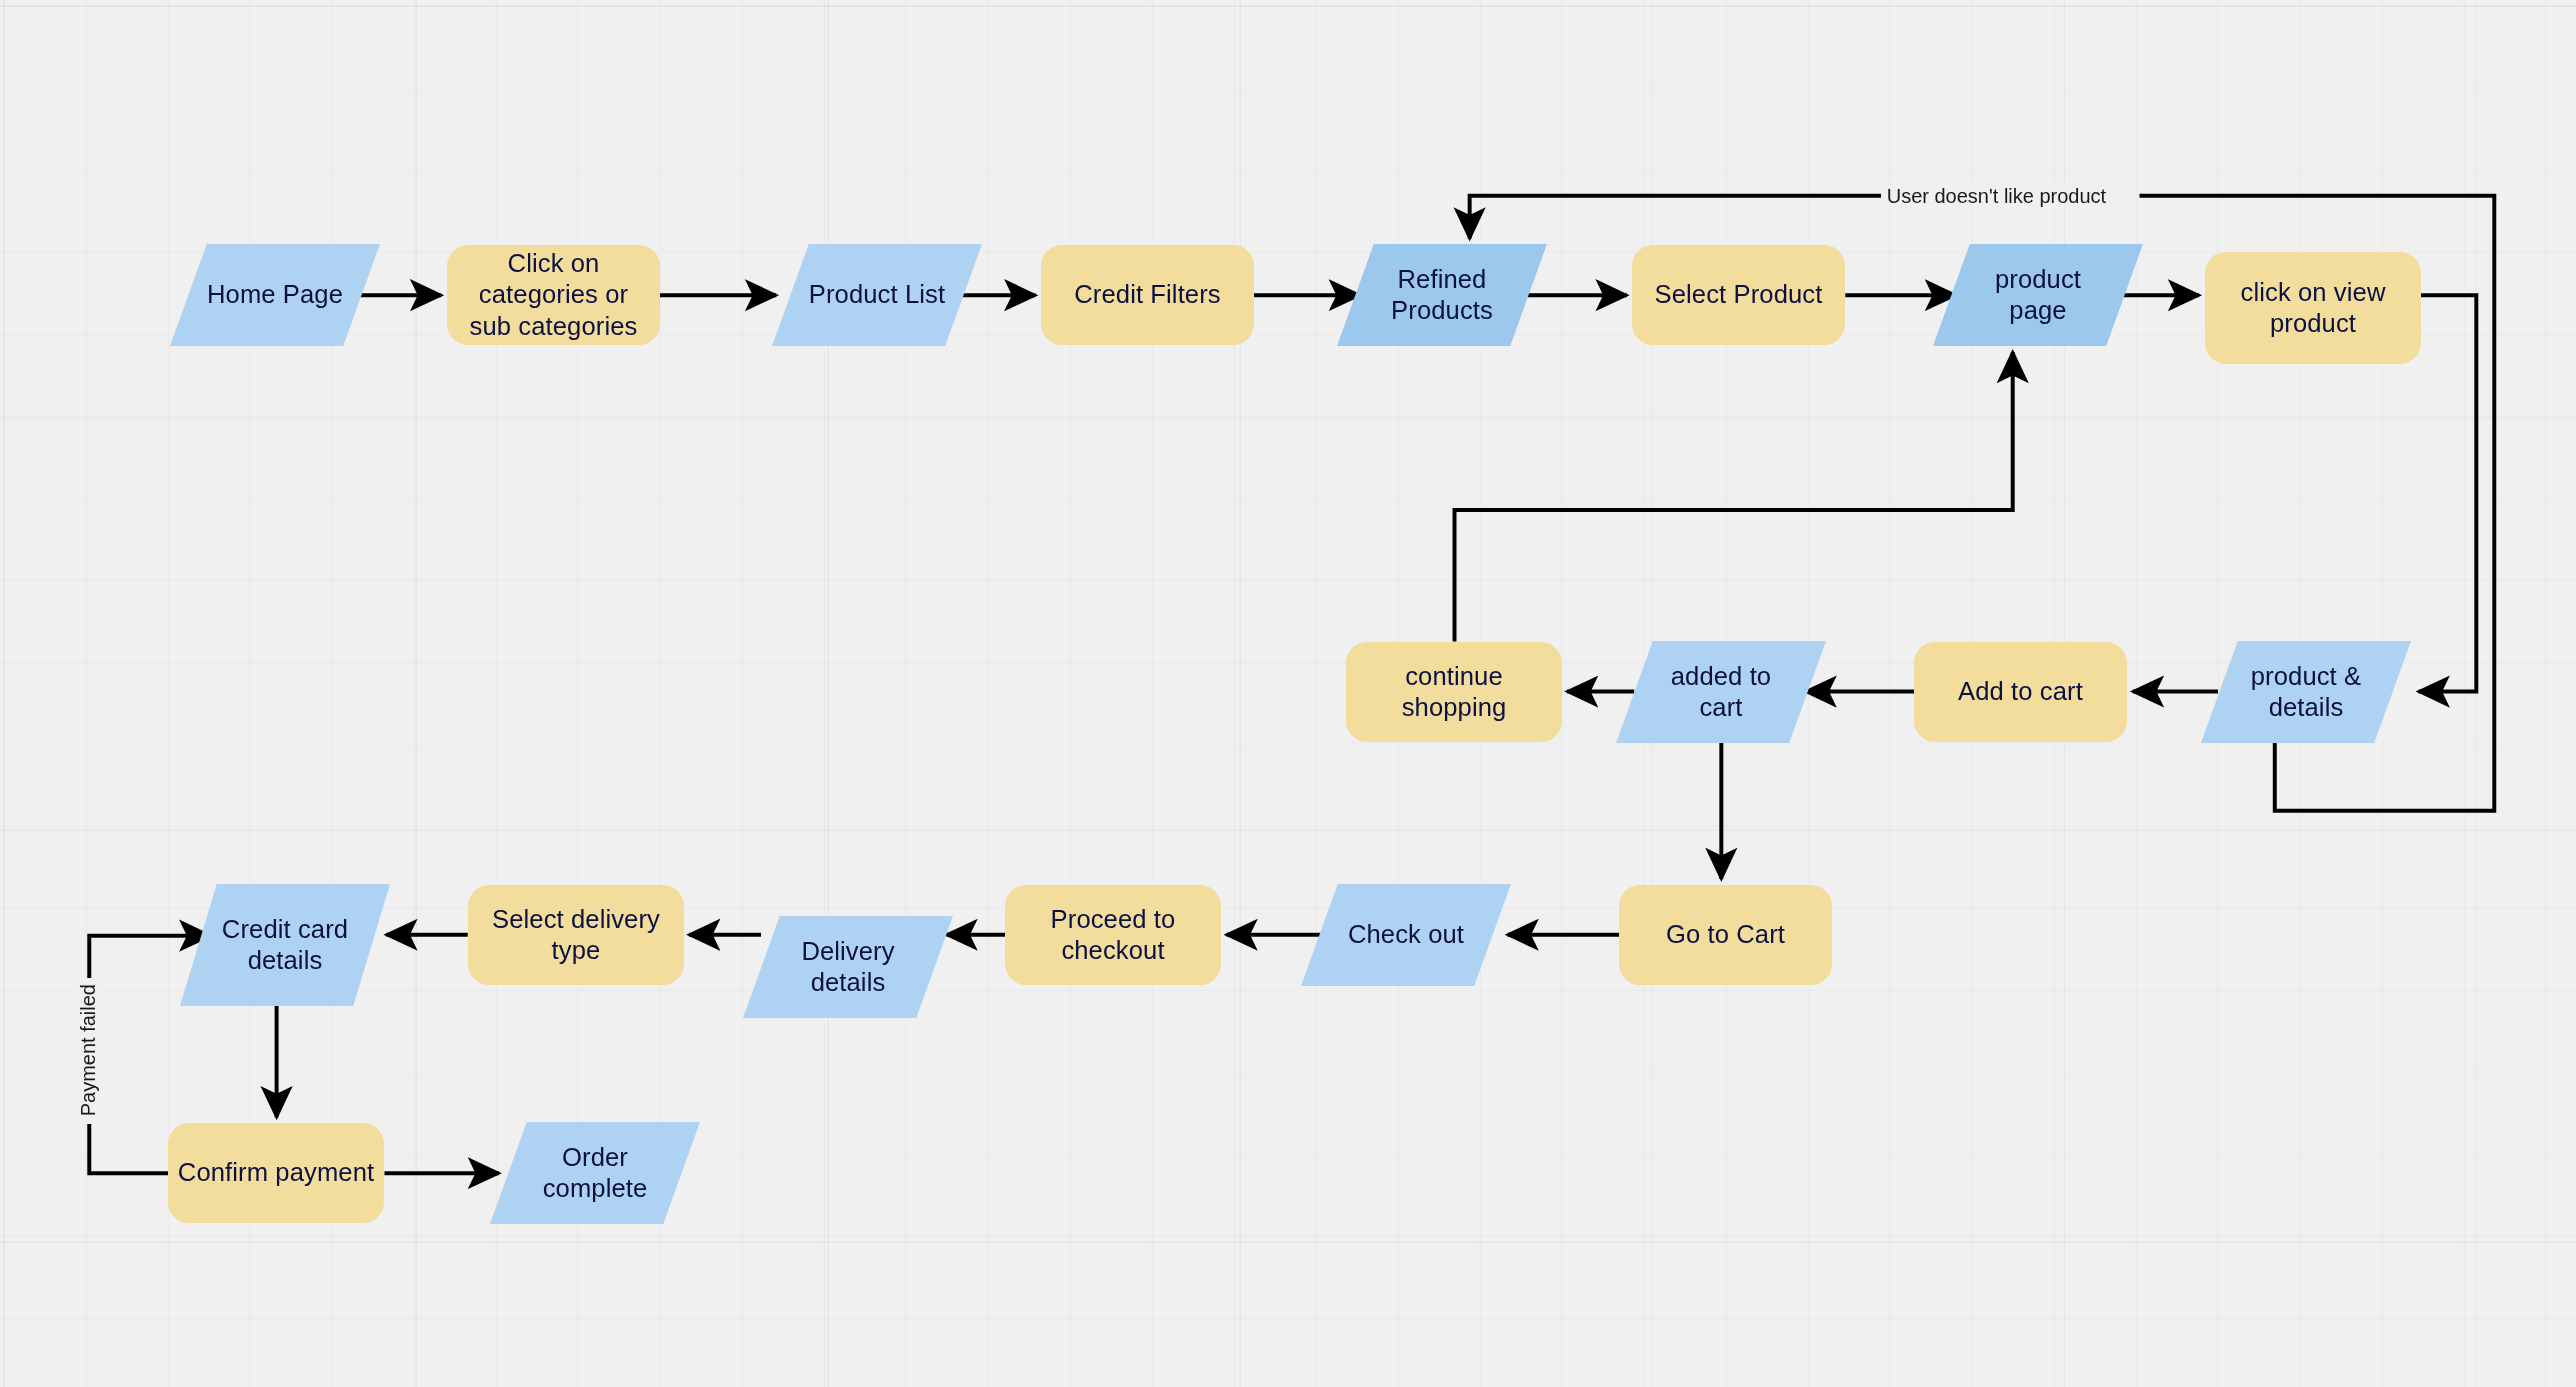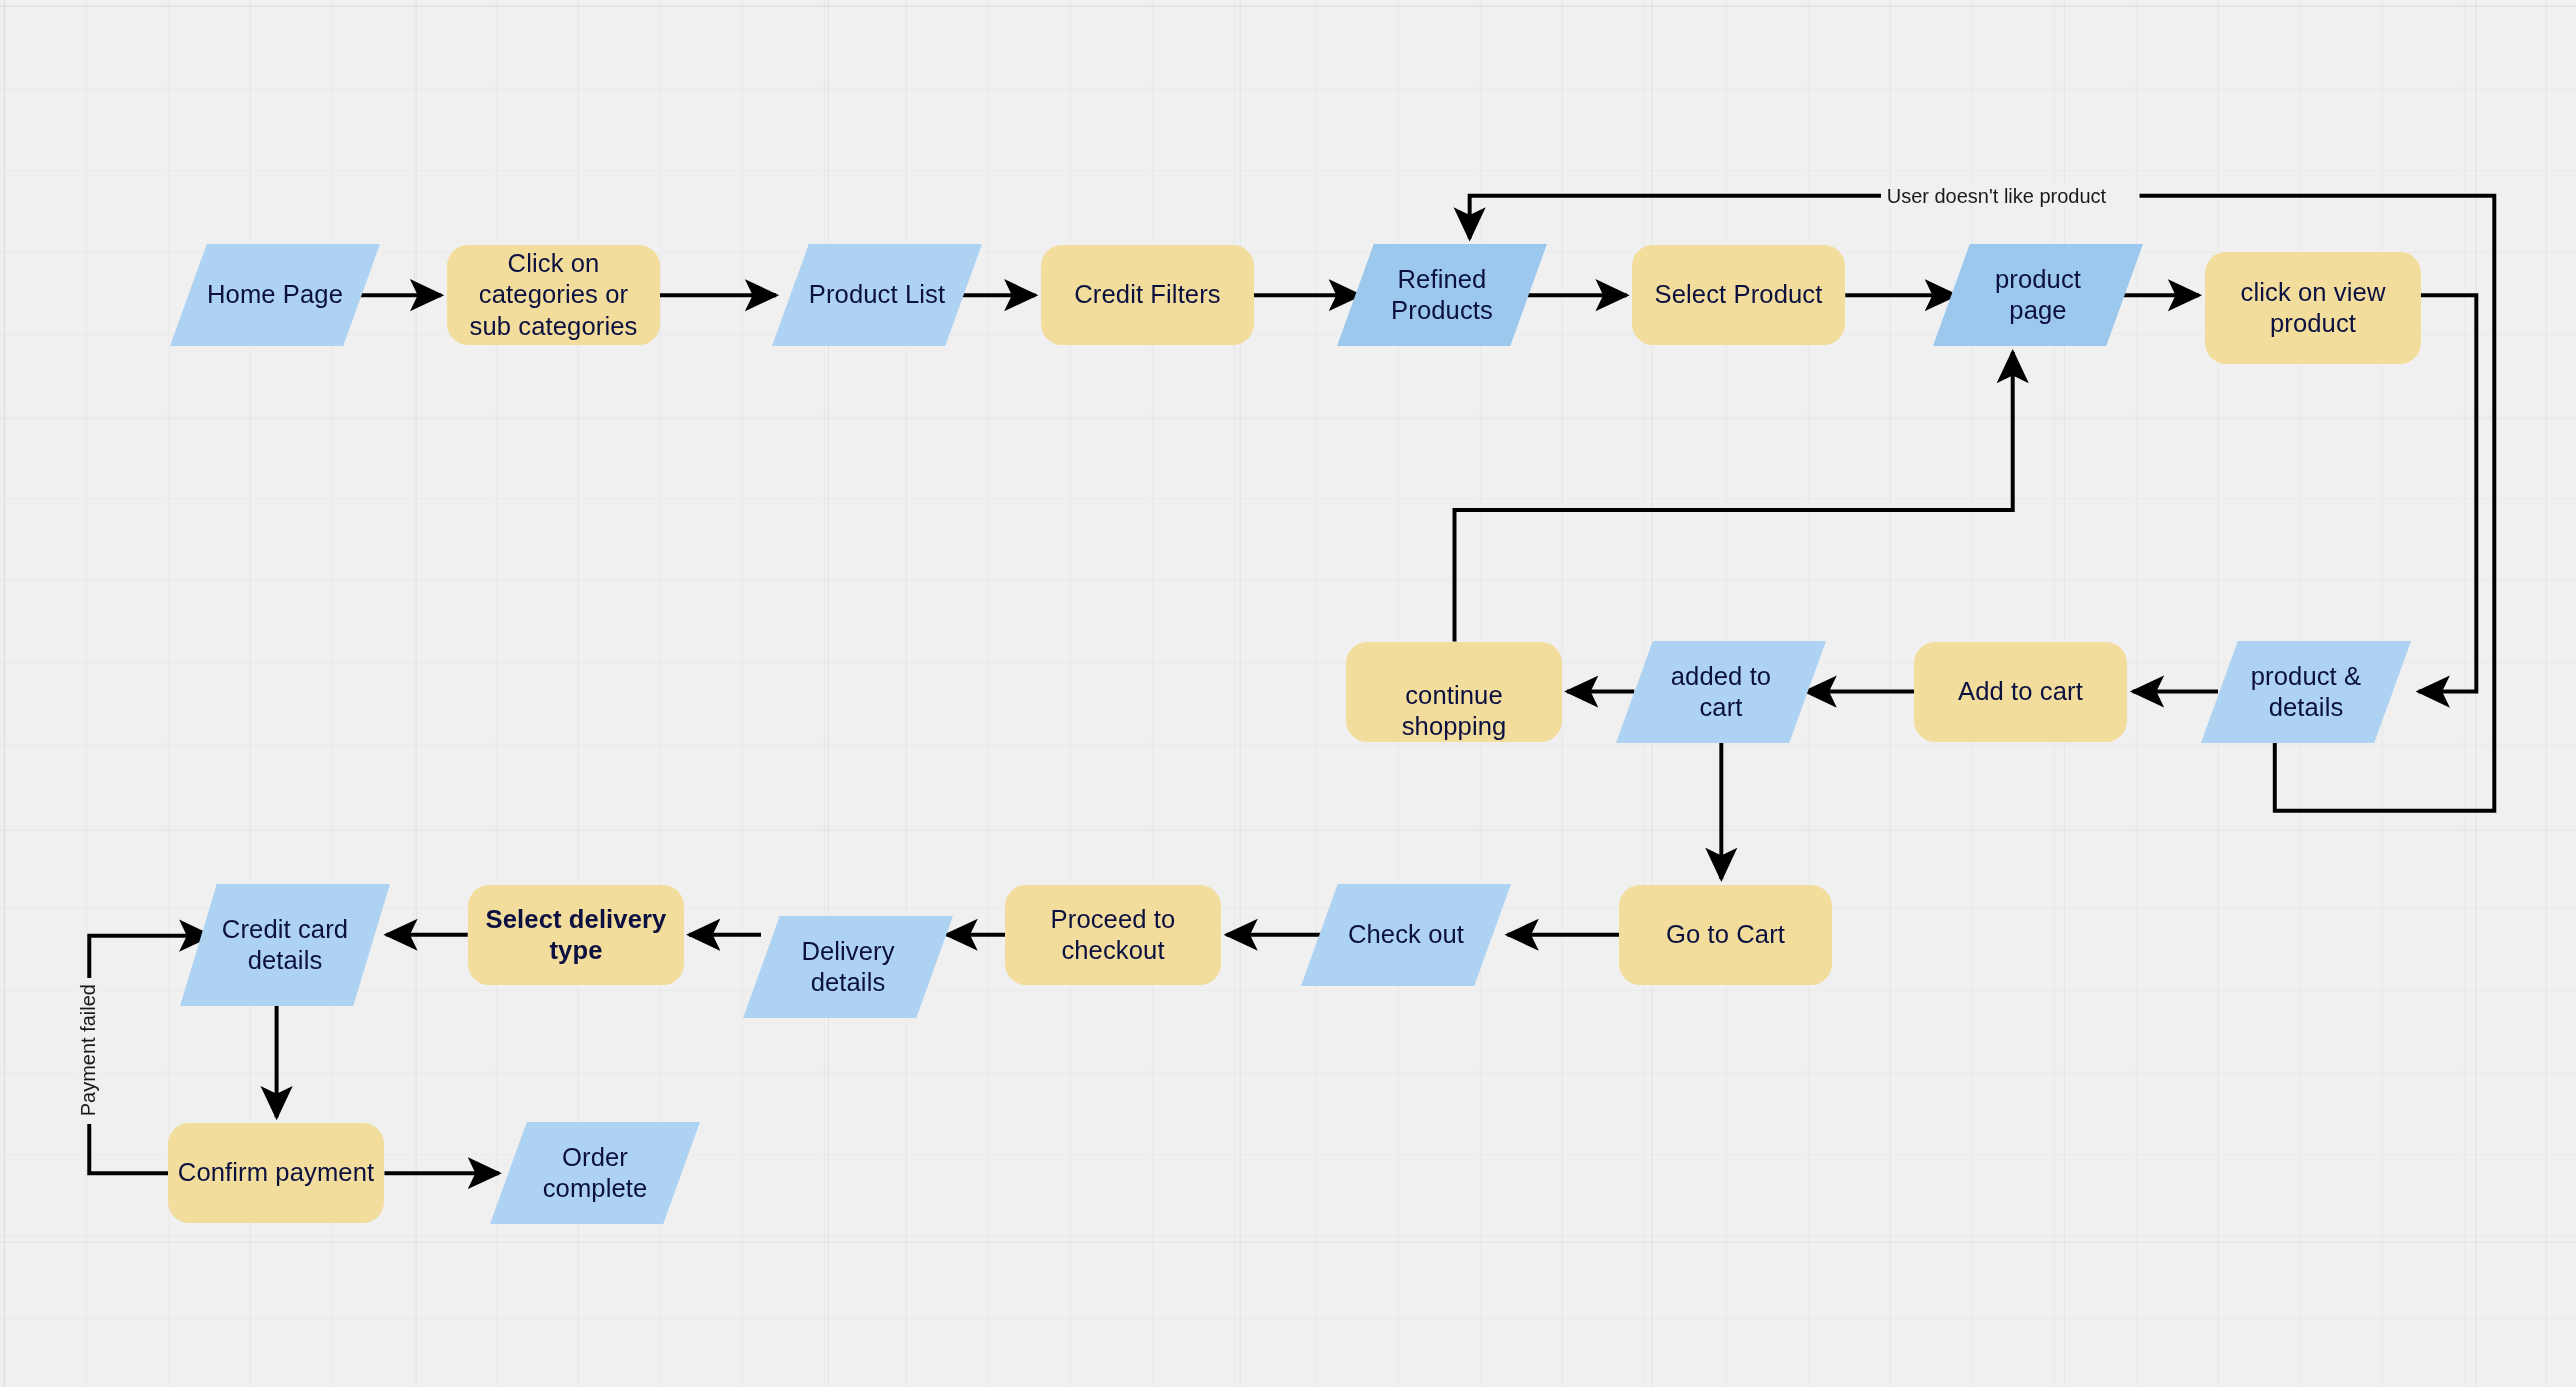--- a/index.html
+++ b/index.html
@@ -151,21 +151,21 @@
       <span class="label">Select Product</span>
     </div>
   <div class="node io shade-2" style="left:1933px; top:244px;  width:210px; height:102px;">
       <span class="label">product
 page</span>
     </div>
   <div class="node process" style="left:2205px; top:252px;  width:216px; height:112px;">
       <span class="label">click on view product</span>
     </div>
 
-  <div class="node process" style="left:1346px; top:642px;  width:216px; height:100px;align-items:flex-end;">
+  <div class="node process" style="left:1346px; top:642px;  width:216px; height:100px;">
       <span class="label">continue shopping</span>
     </div>
   <div class="node io" style="left:1616px; top:641px;  width:210px; height:102px;">
       <span class="label">added to
 cart</span>
     </div>
   <div class="node process" style="left:1914px; top:642px;  width:213px; height:100px;">
       <span class="label">Add to cart</span>
     </div>
   <div class="node io" style="left:2201px; top:641px;  width:210px; height:102px;">
@@ -179,21 +179,21 @@
   <div class="node io" style="left:1301px; top:884px;  width:210px; height:102px;">
       <span class="label">Check out</span>
     </div>
   <div class="node process" style="left:1005px; top:885px;  width:216px; height:100px;">
       <span class="label">Proceed to checkout</span>
     </div>
   <div class="node io" style="left:743px;  top:916px;  width:210px; height:102px;">
       <span class="label">Delivery
 details</span>
     </div>
-  <div class="node process" style="left:468px;  top:885px;  width:216px; height:100px;font-weight:bold;">
+  <div class="node process" style="left:468px;  top:885px;  width:216px; height:100px;">
       <span class="label">Select delivery type</span>
     </div>
   <div class="node io" style="left:180px;  top:884px;  width:210px; height:122px;">
       <span class="label">Credit card
 details</span>
     </div>
 
   <div class="node process" style="left:168px;  top:1123px; width:216px; height:100px;">
       <span class="label">Confirm payment</span>
     </div>

